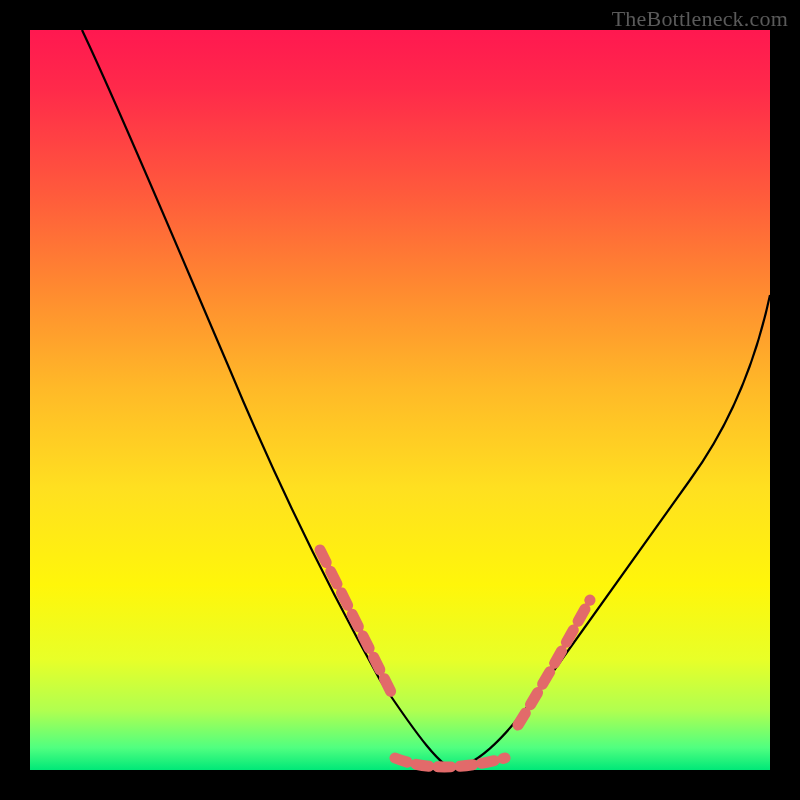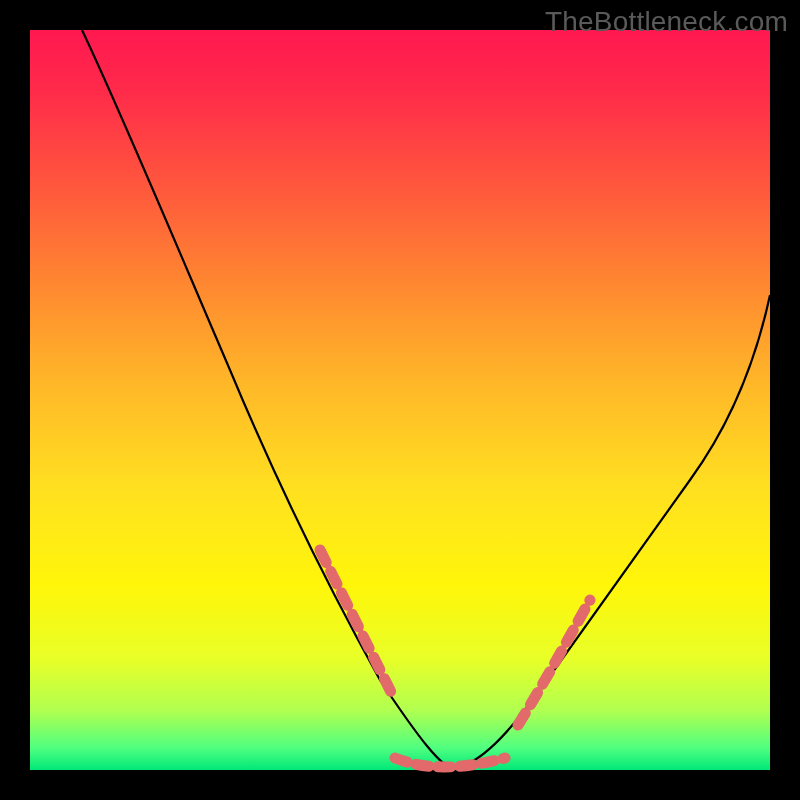--- a/index.html
+++ b/index.html
@@ -14,24 +14,25 @@
   .container {
     position: relative;
     width: 800px;
     height: 800px;
   }
   .watermark {
     position: absolute;
     top: 6px;
     right: 12px;
     color: #5a5a5a;
-    font-size: 28px;
+    font-size: 22px;
     font-weight: 500;
     z-index: 10;
     letter-spacing: 0.2px;
+    font-family: Liberation Serif, serif;
   }
   .plot-frame {
     position: absolute;
     left: 30px;
     top: 30px;
     width: 740px;
     height: 740px;
     background: #000;
   }
   .gradient-bg {

